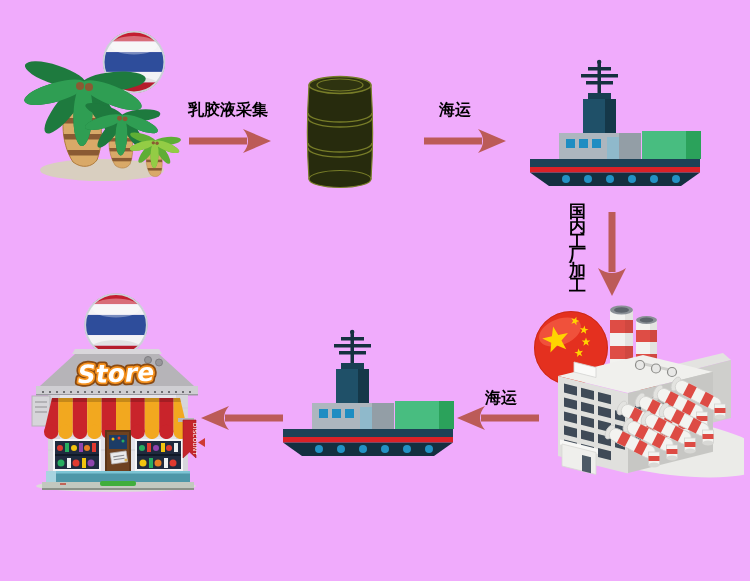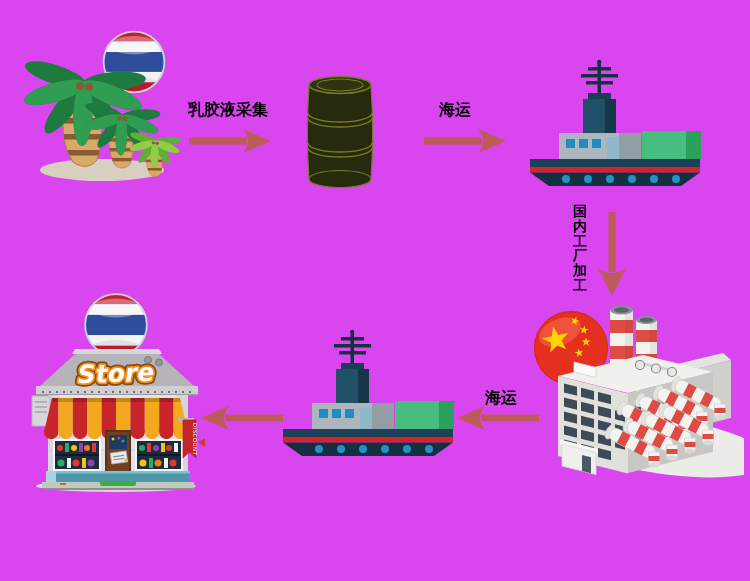--- a/index.html
+++ b/index.html
@@ -1,21 +1,21 @@
 <!DOCTYPE html>
 <html><head>
 <meta charset="utf-8">
 <style>
   html,body{margin:0;padding:0;background:#fff;}
-  #canvas{position:relative;width:750px;height:581px;background:#d946ef;overflow:hidden;
+  #canvas{position:relative;width:750px;height:581px;background:#f0abfc;overflow:hidden;
           font-family:"DejaVu Sans",sans-serif;}
   .abs{position:absolute;}
   .edge-label{font-size:16px;font-weight:bold;color:#000;text-align:center;line-height:1.2;}
-  .edge-label.vertical{width:18px;font-size:14px;line-height:14.8px;word-break:break-all;
-                       text-align:right;}
+  .edge-label.vertical{width:18px;font-size:17px;line-height:14.8px;word-break:break-all;
+                       text-align:left;}
   svg{display:block;}
   .flip{transform:scaleX(-1);}
 </style>
 </head>
 <body>
 
 <div id="canvas">
 
   <svg width="0" height="0" class="abs" aria-hidden="true">
     <defs>

